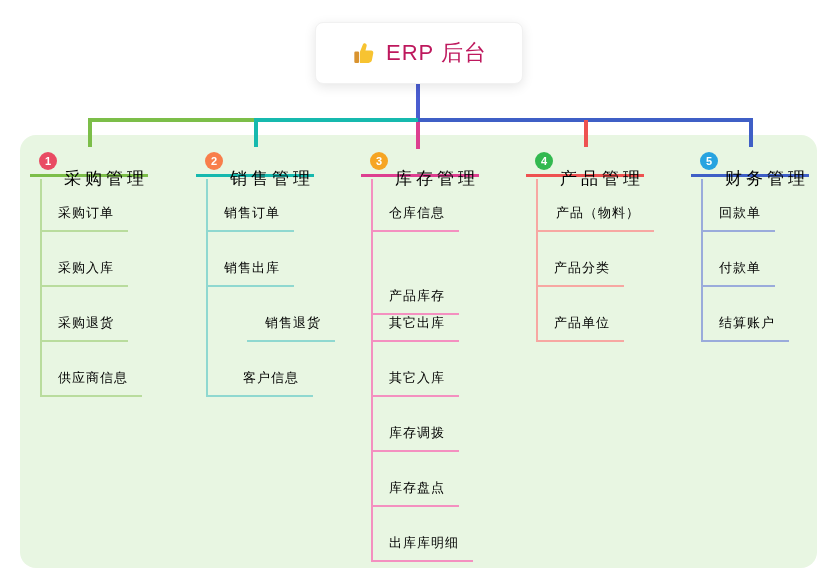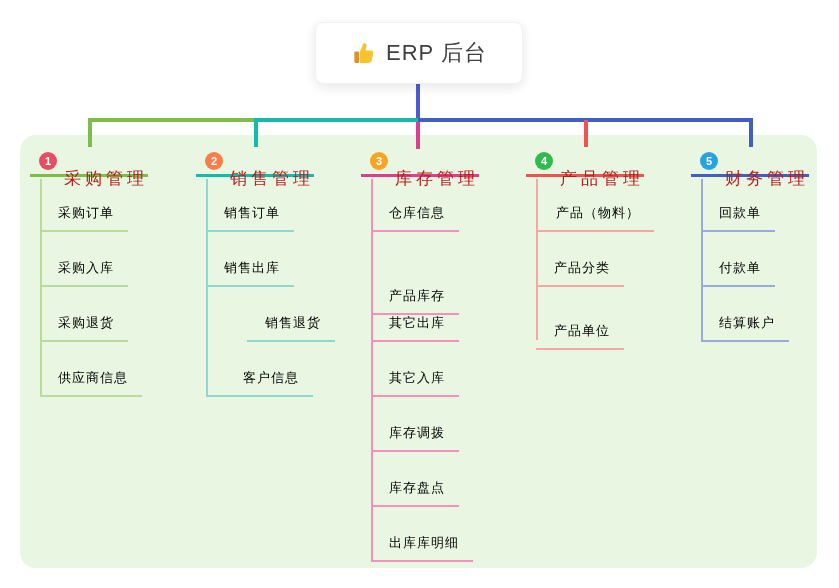--- a/index.html
+++ b/index.html
@@ -9,30 +9,30 @@
 
   .panel{position:absolute;left:20px;top:135px;width:797px;height:433px;
          background:#e8f6e2;border-radius:16px;z-index:1;}
 
   .cline{position:absolute;z-index:2;}
 
   .root-card{position:absolute;left:315px;top:22px;width:208px;height:62px;
              background:#ffffff;border:1px solid #f1f1f1;border-radius:8px;
              box-shadow:0 3px 12px rgba(0,0,0,.10);z-index:3;
              display:flex;align-items:center;justify-content:center;gap:10px;}
-  .root-title{font-size:22px;color:#404040;font-weight:500;letter-spacing:1px;}
+  .root-title{font-size:22px;color:#be185d;font-weight:500;letter-spacing:1px;}
   .thumb{display:flex;align-items:center;}
 
   .branch-header{position:absolute;height:30px;width:118px;z-index:3;
                  display:flex;align-items:center;gap:7px;padding-left:9px;
                  border-bottom-style:solid;border-bottom-width:3px;}
   .badge{width:18px;height:18px;border-radius:50%;flex:0 0 18px;
          display:flex;align-items:center;justify-content:center;
          color:#ffffff;font-size:11px;font-weight:bold;}
-  .branch-label{font-size:17px;letter-spacing:4px;color:#b91c1c;font-weight:500;white-space:nowrap;margin-top:35px;}
+  .branch-label{font-size:17px;letter-spacing:4px;color:#000000;font-weight:500;white-space:nowrap;margin-top:35px;}
 
   .sub-item{position:absolute;z-index:3;white-space:nowrap;
             font-size:13px;color:#000000;letter-spacing:1px;
             padding:0 14px 8px 18px;border-bottom-style:solid;border-bottom-width:2px;}
 </style>
 </head>
 <body>
 
 <div class="stage">
   <div class="panel"></div>
@@ -90,21 +90,21 @@
       <div class="sub-item" style="left: 371px; top: 424px; border-bottom-color: rgb(244, 144, 192);">库存调拨</div>
       <div class="sub-item" style="left: 371px; top: 479px; border-bottom-color: rgb(244, 144, 192);">库存盘点</div>
       <div class="sub-item" style="left: 371px; top: 534px; border-bottom-color: rgb(244, 144, 192);">出库库明细</div>
       <div class="branch-header" style="left: 526px; top: 147px; border-bottom-color: rgb(238, 82, 81);">
         <span class="badge" style="background: rgb(51, 185, 80);">4</span>
         <span class="branch-label">产品管理</span>
       </div>
       <div class="cline" style="left: 536px; top: 179px; width: 2px; height: 161px; background: rgb(247, 167, 162);"></div>
       <div class="sub-item" style="left: 536px; top: 204px; border-bottom-color: rgb(247, 167, 162); padding-left: 20px;">产品（物料）</div>
       <div class="sub-item" style="left: 536px; top: 259px; border-bottom-color: rgb(247, 167, 162);">产品分类</div>
-      <div class="sub-item" style="left: 536px; top: 322px; border-bottom-color: rgb(247, 167, 162);">产品单位</div>
+      <div class="sub-item" style="left: 536px; top: 314px; border-bottom-color: rgb(247, 167, 162);">产品单位</div>
       <div class="branch-header" style="left: 691px; top: 147px; border-bottom-color: rgb(63, 95, 198);">
         <span class="badge" style="background: rgb(39, 163, 224);">5</span>
         <span class="branch-label">财务管理</span>
       </div>
       <div class="cline" style="left: 701px; top: 179px; width: 2px; height: 161px; background: rgb(154, 171, 219);"></div>
       <div class="sub-item" style="left: 701px; top: 204px; border-bottom-color: rgb(154, 171, 219);">回款单</div>
       <div class="sub-item" style="left: 701px; top: 259px; border-bottom-color: rgb(154, 171, 219);">付款单</div>
       <div class="sub-item" style="left: 701px; top: 314px; border-bottom-color: rgb(154, 171, 219);">结算账户</div>
     </div>
 </div>

